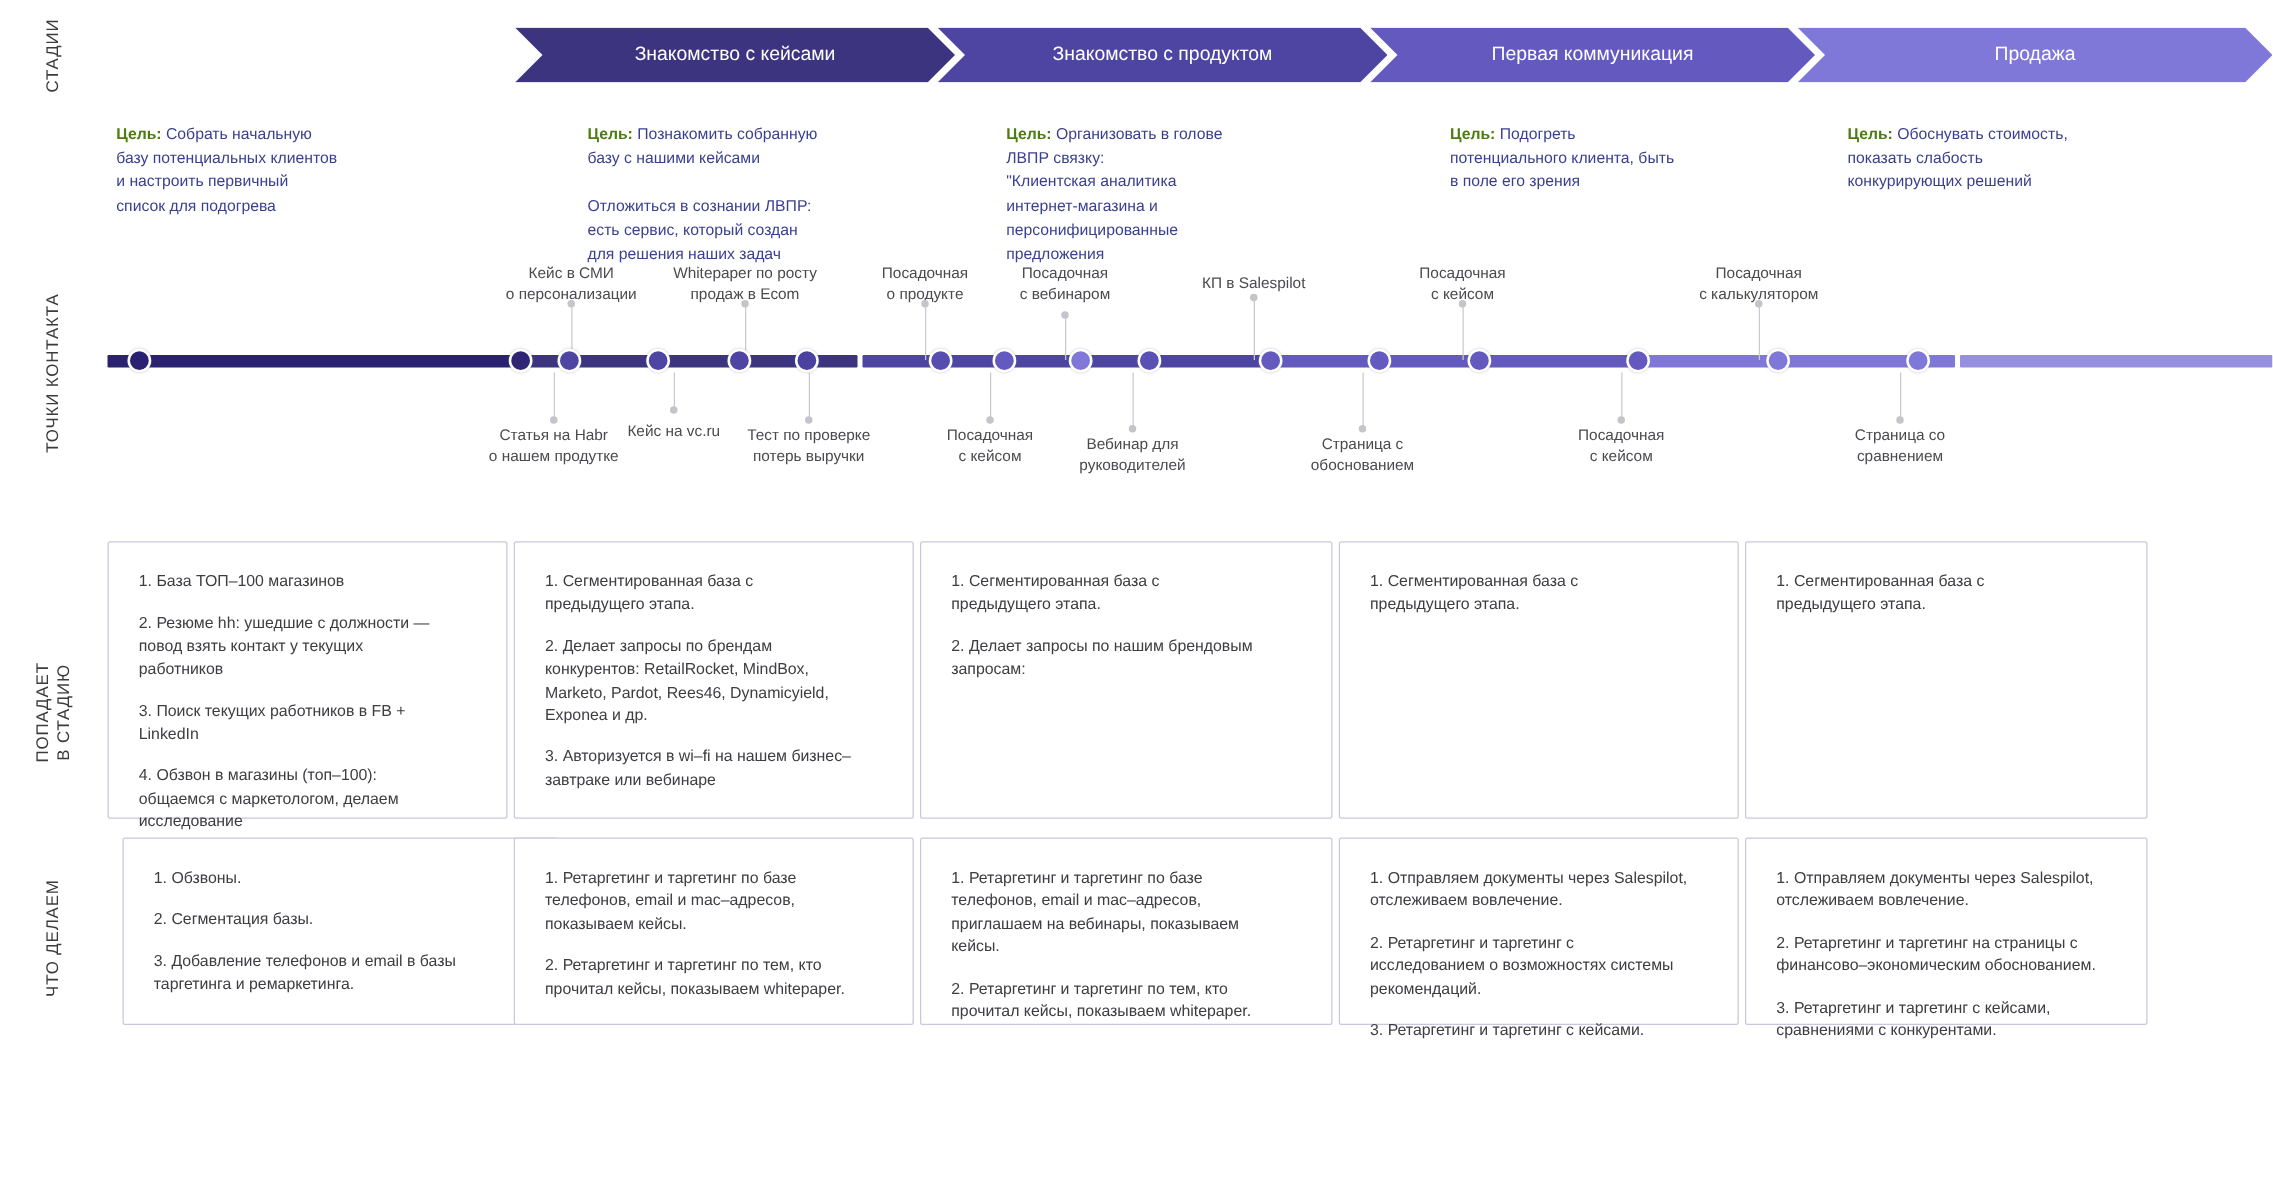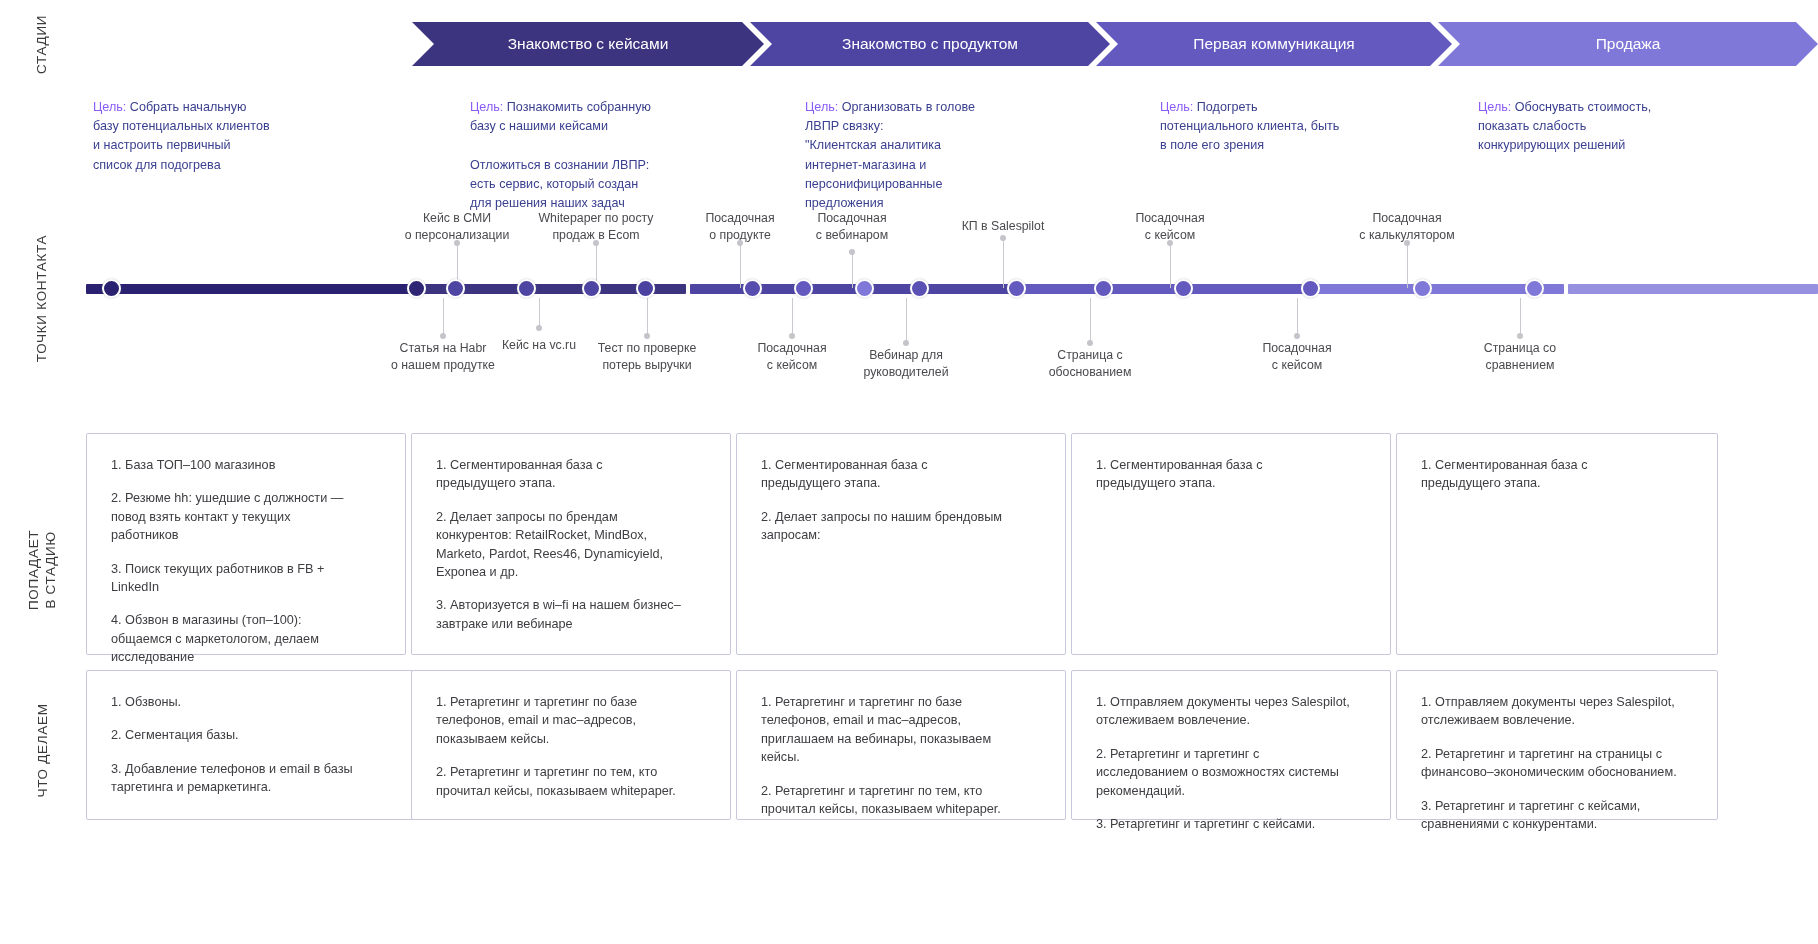--- a/index.html
+++ b/index.html
@@ -64,21 +64,21 @@
   .arrow.last { clip-path: polygon(0 0, calc(100% - 22px) 0, 100% 50%, calc(100% - 22px) 100%, 0 100%, 22px 50%); }
 
   
   .goal {
     position: absolute;
     font-size: 12.6px;
     line-height: 1.52;
     color: #3a3f8f;
     white-space: pre-line;
   }
-  .goal b { color: #8b5cf6; font-weight: normal; }
+  .goal b { color: #4d7c0f; font-weight: bold; }
 
   
   #timeline {
     position: absolute;
     left: 86px;
     top: 278px;
     width: 1732px;
     height: 22px;
   }
   .tl-seg {
@@ -347,21 +347,21 @@
       <p>1.  Сегментированная база с
 предыдущего этапа.</p>
     </div>
     <div class="card" style="left:1310px; width:322px; height:222px;">
       <p>1.  Сегментированная база с
 предыдущего этапа.</p>
     </div>
   </div>
 
   <div class="cardrow" style="top:670px;height:150px;">
-    <div class="card" style="left:0px;    width:348px; height:150px;">
+    <div class="card" style="left:12px;    width:348px; height:150px;">
       <p>1. Обзвоны.</p>
       <p>2. Сегментация базы.</p>
       <p>3. Добавление телефонов и email в базы
 таргетинга и ремаркетинга.</p>
     </div>
     <div class="card" style="left:325px;  width:320px; height:150px;">
       <p>1. Ретаргетинг и таргетинг по базе
 телефонов, email и mac–адресов,
 показываем кейсы.</p>
       <p>2. Ретаргетинг и таргетинг по тем, кто

